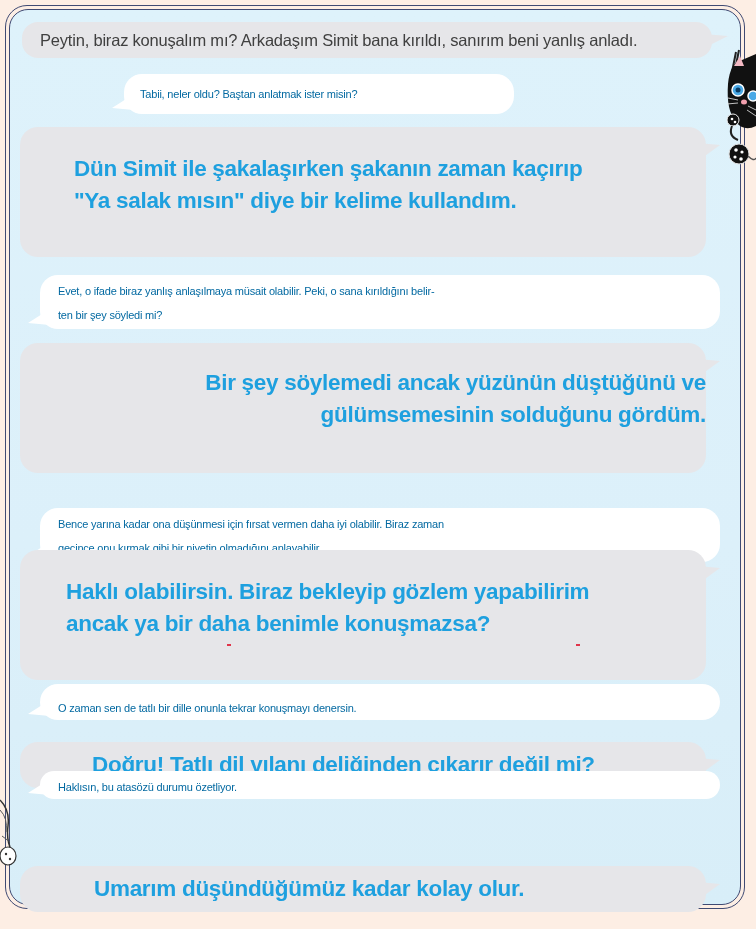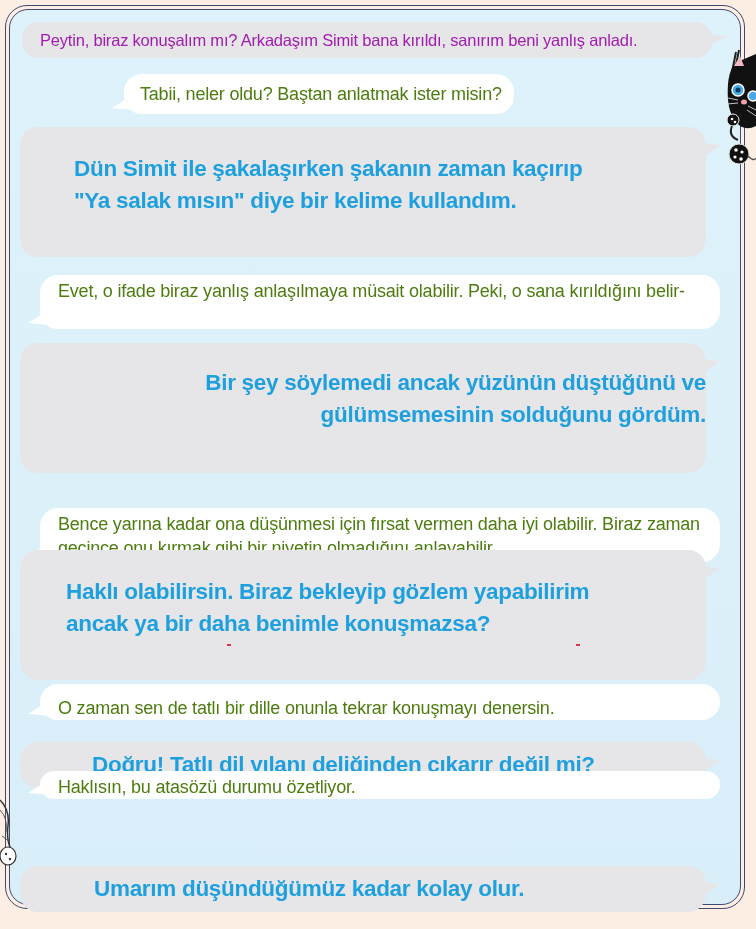--- a/index.html
+++ b/index.html
@@ -15,40 +15,40 @@
     box-sizing:border-box; padding:3px;
   }
   .frame-inner {
     width:100%; height:100%; box-sizing:border-box;
     border:1.5px solid #3f4a73; border-radius:19px;
     background:linear-gradient(180deg,#def2fb 0%, #dcf0fa 60%, #d8eef8 100%);
     position:relative;
   }
   .bubble { position:absolute; box-sizing:border-box; }
   .white {
-    background:#ffffff; border-radius:18px; color:#4d7c0f;
+    background:#ffffff; border-radius:18px; color:#0369a1;
     font-family:"Liberation Sans Narrow","Liberation Sans", sans-serif;
-    font-size:18px; line-height:24px; letter-spacing:-0.2px;
+    font-size:11px; line-height:24px; letter-spacing:-0.2px;
   }
   .white.tail-left::before {
     content:""; position:absolute; left:-12px; bottom:4px;
     width:0; height:0;
     border-right:22px solid #ffffff; border-top:14px solid transparent; border-bottom:2px solid transparent;
   }
   .gray {
     background:#e6e6e9; border-radius:18px; color:#1ea0df;
     font-weight:bold; font-size:22.5px; line-height:32px; letter-spacing:-0.3px;
   }
   .gray.tail-right::after {
     content:""; position:absolute; right:-14px; top:16px;
     width:0; height:0;
     border-left:22px solid #e6e6e9; border-top:2px solid transparent; border-bottom:16px solid transparent;
   }
   .first-gray {
-    background:#e6e6e9; border-radius:16px; color:#a21caf;
+    background:#e6e6e9; border-radius:16px; color:#404040;
     font-size:16.5px; line-height:24px; letter-spacing:-0.2px;
   }
   .first-gray::after {
     content:""; position:absolute; right:-16px; top:12px;
     border-left:24px solid #e6e6e9; border-top:2px solid transparent; border-bottom:12px solid transparent;
   }
   .cat { position:absolute; }
   .red-mark { position:absolute; width:4px; height:2px; background:#e0344a; }
 </style>
 </head>
@@ -65,20 +65,21 @@
       <span>Tabii, neler oldu? Baştan anlatmak ister misin?</span>
     </div>
 
     <div class="bubble gray tail-right" style="left:10px; top:117px; width:686px; height:130px; padding:26px 0 0 54px;">
       <div>Dün Simit ile şakalaşırken şakanın zaman kaçırıp</div>
       <div>"Ya salak mısın" diye bir kelime kullandım.</div>
     </div>
 
     <div class="bubble white tail-left" style="left:30px; top:265px; width:680px; height:54px; padding:4px 0 0 18px;">
       <div>Evet, o ifade biraz yanlış anlaşılmaya müsait olabilir. Peki, o sana kırıldığını belir-</div>
+      <div>ten bir şey söyledi mi?</div>
     </div>
 
     <div class="bubble gray tail-right" style="left:10px; top:333px; width:686px; height:130px; padding:24px 0 0 58px;text-align:right;">
       <div>Bir şey söylemedi ancak yüzünün düştüğünü ve</div>
       <div>gülümsemesinin solduğunu gördüm.</div>
     </div>
 
     <div class="bubble white tail-left" style="left:30px; top:478px; width:680px; height:54px; padding:4px 0 0 18px;margin-top:20px;">
       <div>Bence yarına kadar ona düşünmesi için fırsat vermen daha iyi olabilir. Biraz zaman</div>
       <div>geçince onu kırmak gibi bir niyetin olmadığını anlayabilir.</div>

